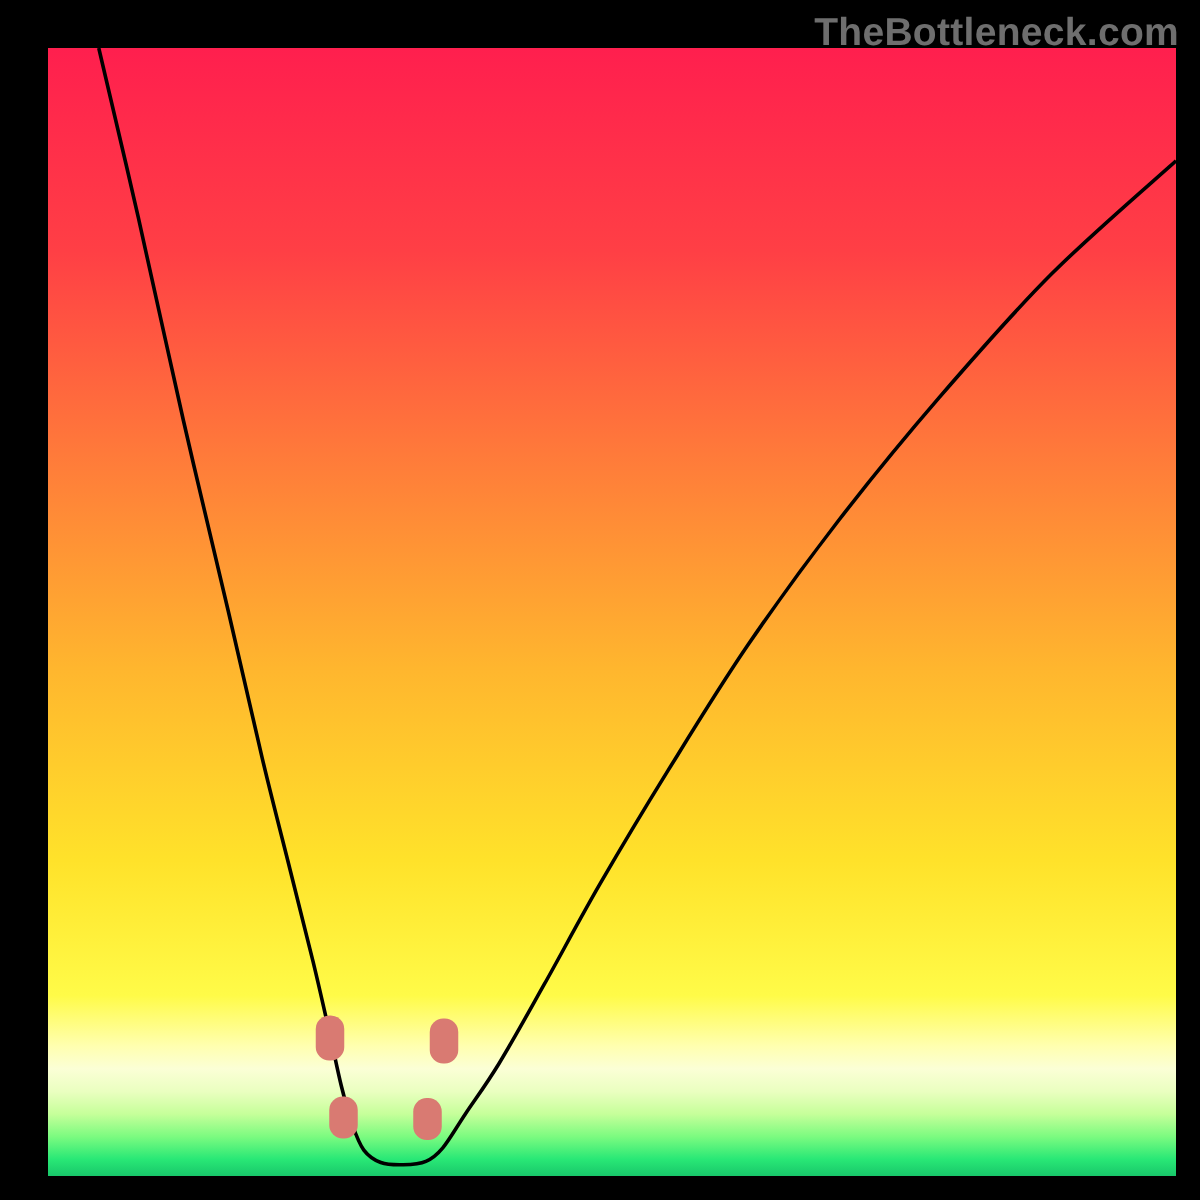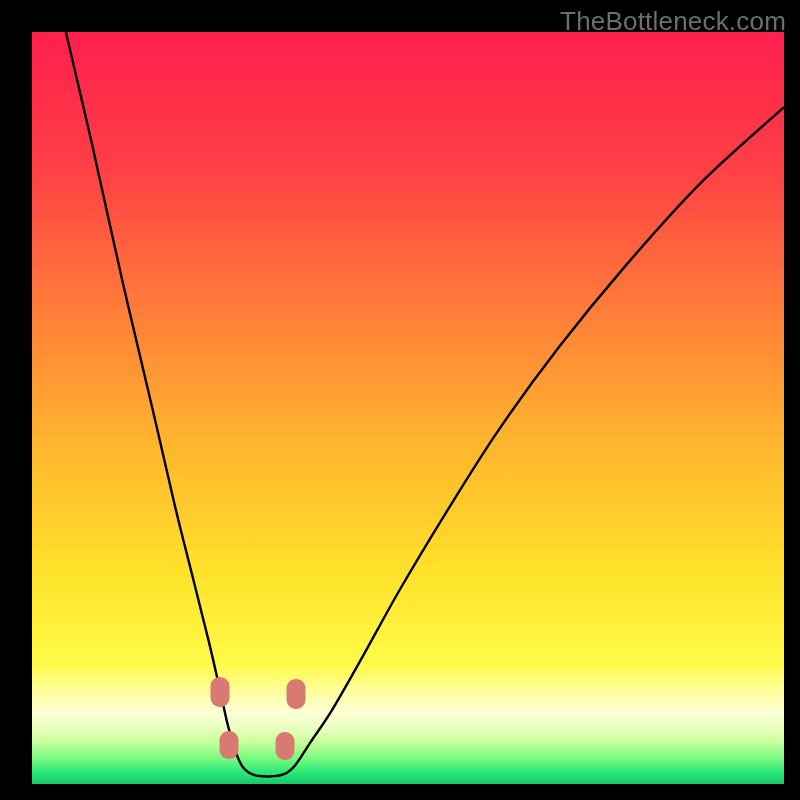--- a/index.html
+++ b/index.html
@@ -33,21 +33,21 @@
     position: absolute;
     left: 0; top: 0; width: 100%; height: 100%;
   }
   .watermark {
     position: absolute;
     top: 6px;
     right: 14px;
     color: #6e6e6e;
     font-size: 26px;
     letter-spacing: 0.2px;
-    font-weight: 400;
+    font-weight: 700;
     user-select: none;
   }
   .marker {
     position: absolute;
     background: #d97a72;
     border-radius: 9px;
     transform: translate(-50%, -50%);
   }
 </style>
 </head>

